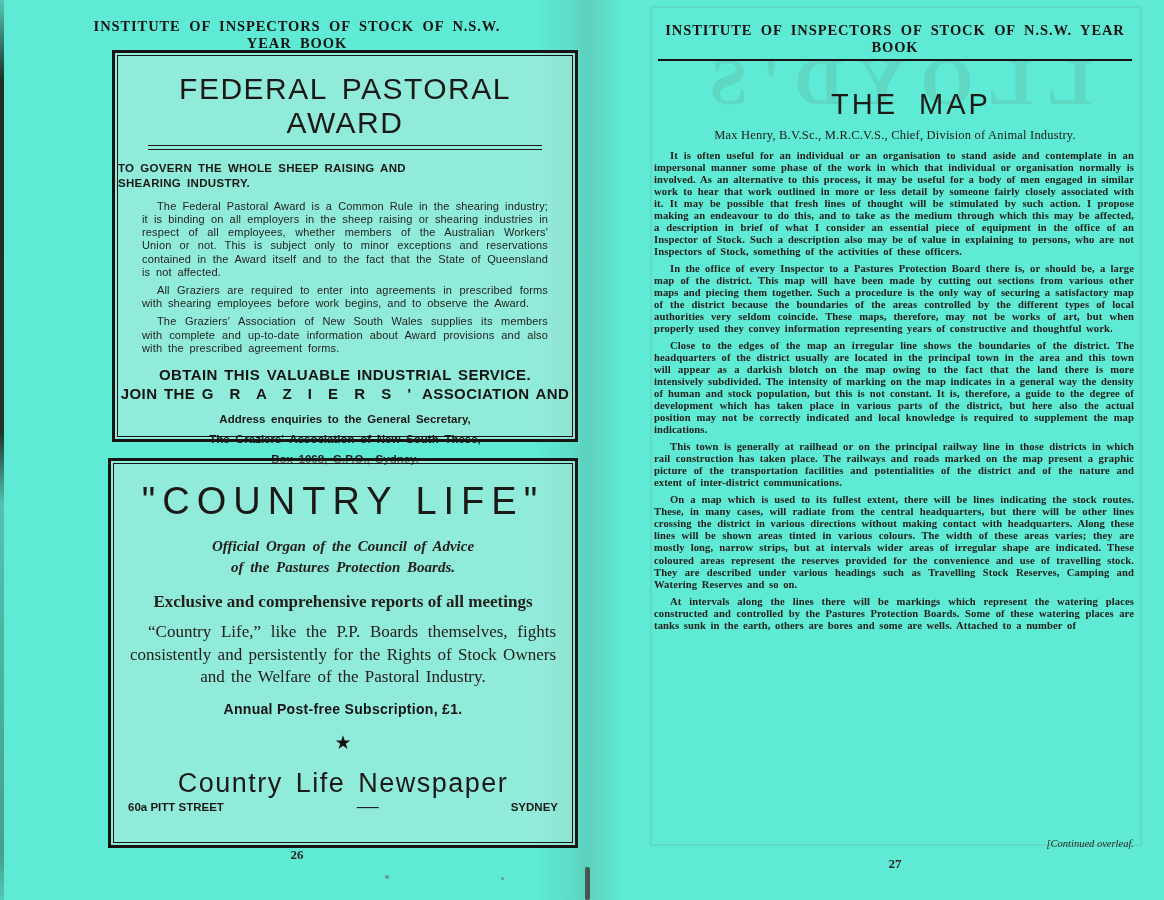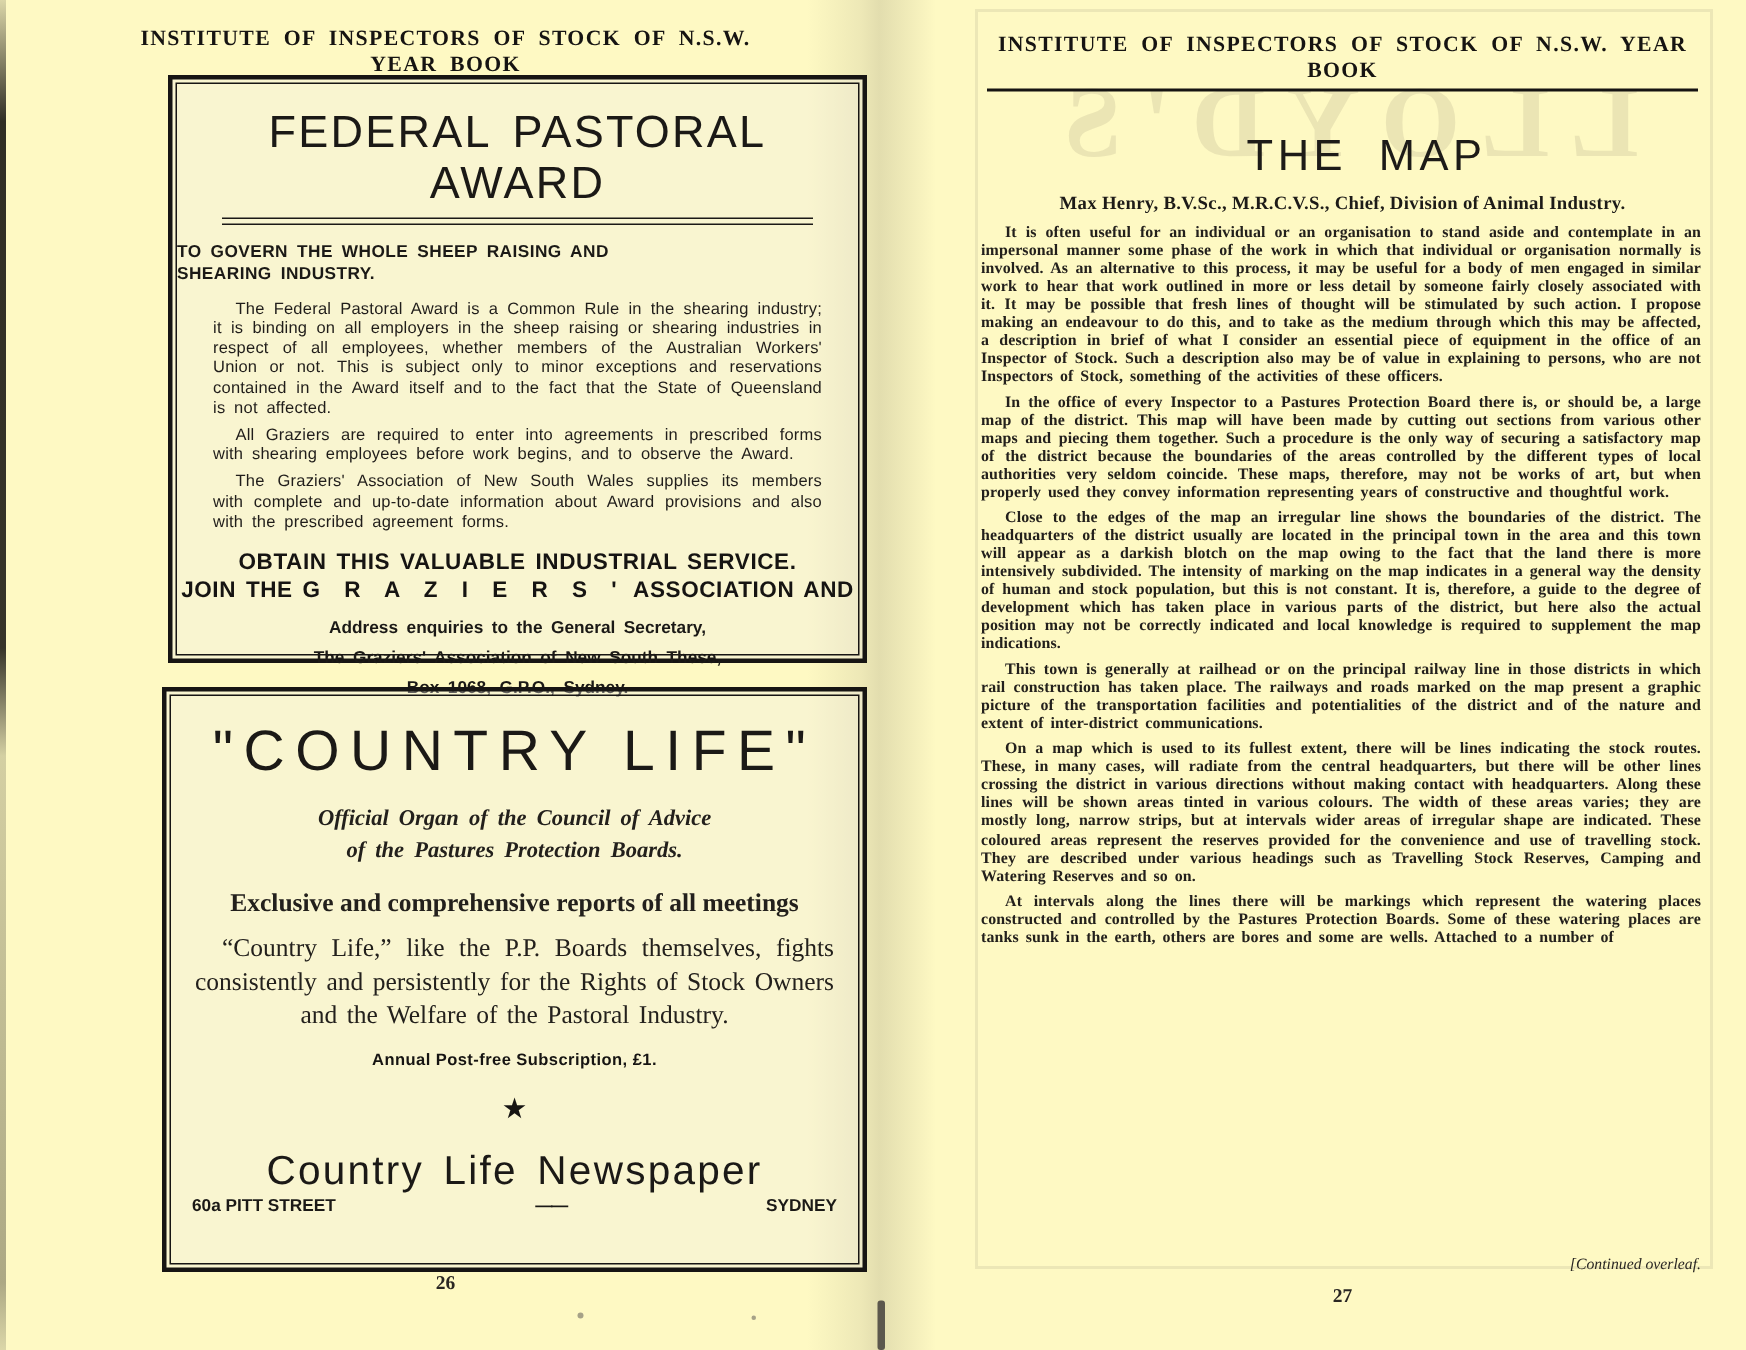--- a/index.html
+++ b/index.html
@@ -1,18 +1,18 @@
 <!DOCTYPE html>
 <html><head>
 <meta charset="utf-8">
 <style>
   html,body{margin:0;padding:0;}
   .canvas{
     position:relative;width:1164px;height:900px;overflow:hidden;
-    background:#fef9c3;color:#1c1a17;
+    background:#5eead4;color:#1c1a17;
     font-family:"Liberation Serif",serif;
   }
   
   .gutter{position:absolute;left:538px;top:0;width:86px;height:900px;
     background:linear-gradient(90deg,rgba(0,0,0,0) 0%,rgba(90,84,72,.10) 42%,rgba(90,84,72,.17) 56%,rgba(0,0,0,0) 100%);}
   .edge-left{position:absolute;left:0;top:0;width:4px;height:900px;
     background:linear-gradient(180deg,rgba(20,18,15,.15) 0%,rgba(20,18,15,.88) 9%,rgba(20,18,15,.85) 48%,rgba(20,18,15,.18) 56%,rgba(20,18,15,.35) 95%,rgba(20,18,15,.15) 100%);}
   .gutter-mark{position:absolute;left:585px;top:867px;width:5px;height:33px;background:#44413c;border-radius:2px;opacity:.85;}
   .speck{position:absolute;width:4px;height:4px;border-radius:50%;background:#6b675f;opacity:.6;}
   .speck.s1{left:385px;top:875px;}
@@ -58,39 +58,39 @@
     font-weight:bold;font-size:11.5px;line-height:1.7;word-spacing:2.5px;color:#1b1916;}
 
   .cl-title{margin:16px 6px 0;text-align:center;font-family:"Liberation Sans",sans-serif;
     font-weight:400;font-size:38px;letter-spacing:7px;color:#1b1916;}
   .cl-organ{margin-top:13px;text-align:center;font-style:italic;font-weight:bold;
     font-size:15px;line-height:1.4;word-spacing:3px;color:#23201c;}
   .cl-body1{margin-top:13px;text-align:center;font-size:17px;line-height:1.32;color:#23201c;font-weight:bold;}
   .cl-body2{margin:8px 16px 0;font-size:17px;line-height:1.32;text-align:justify;
     text-align-last:center;text-indent:18px;word-spacing:2px;color:#23201c;}
   .cl-sub{margin-top:12px;text-align:center;font-family:"Liberation Sans",sans-serif;
-    font-weight:bold;font-size:11px;letter-spacing:.3px;color:#161412;}
+    font-weight:bold;font-size:14px;letter-spacing:.3px;color:#161412;}
   .cl-star{margin-top:14px;text-align:center;font-size:19px;color:#161412;}
   .cl-news{margin:14px 6px 0;text-align:center;font-family:"Liberation Sans",sans-serif;
     font-weight:400;font-size:27px;letter-spacing:1.5px;word-spacing:4px;color:#1b1916;}
   .cl-row{margin:2px 14px 0;display:flex;justify-content:space-between;align-items:center;
     font-family:"Liberation Sans",sans-serif;font-weight:bold;font-size:11.5px;color:#1b1916;}
   .cl-dash{letter-spacing:-1px;font-weight:bold;}
 
   
   .ghost-box{position:absolute;left:56px;top:6px;width:488px;height:836px;
     border:2px solid rgba(110,104,92,.12);}
   .ghost-text{position:absolute;left:56px;top:42px;width:488px;text-align:center;
     font-weight:bold;font-size:68px;letter-spacing:14px;color:rgba(105,99,88,.13);
     transform:scaleX(-1);font-family:"Liberation Serif",serif;}
   .article-title{position:absolute;left:80px;top:88px;width:474px;margin:0;text-align:center;
     font-family:"Liberation Sans",sans-serif;font-weight:400;font-size:29px;
     letter-spacing:3px;word-spacing:10px;color:#1d1b18;}
   .byline{position:absolute;left:64px;top:128px;width:474px;text-align:center;
-    font-weight:bold;font-size:12.5px;letter-spacing:.2px;color:#1d1b18;}
+    font-weight:normal;font-size:12.5px;letter-spacing:.2px;color:#1d1b18;}
   .article-body{position:absolute;left:60px;top:150px;width:480px;}
   .article-body p{margin:0 0 5px;font-size:10.6px;line-height:1.135;font-weight:bold;
     text-align:justify;text-indent:16px;word-spacing:1.8px;letter-spacing:.1px;color:#23201c;}
   .continued{position:absolute;left:60px;top:838px;width:480px;text-align:right;
     font-style:italic;font-size:10.5px;padding-right:6px;color:#2a2723;}
 </style>
 </head>
 <body>
 
 <div class="canvas">

